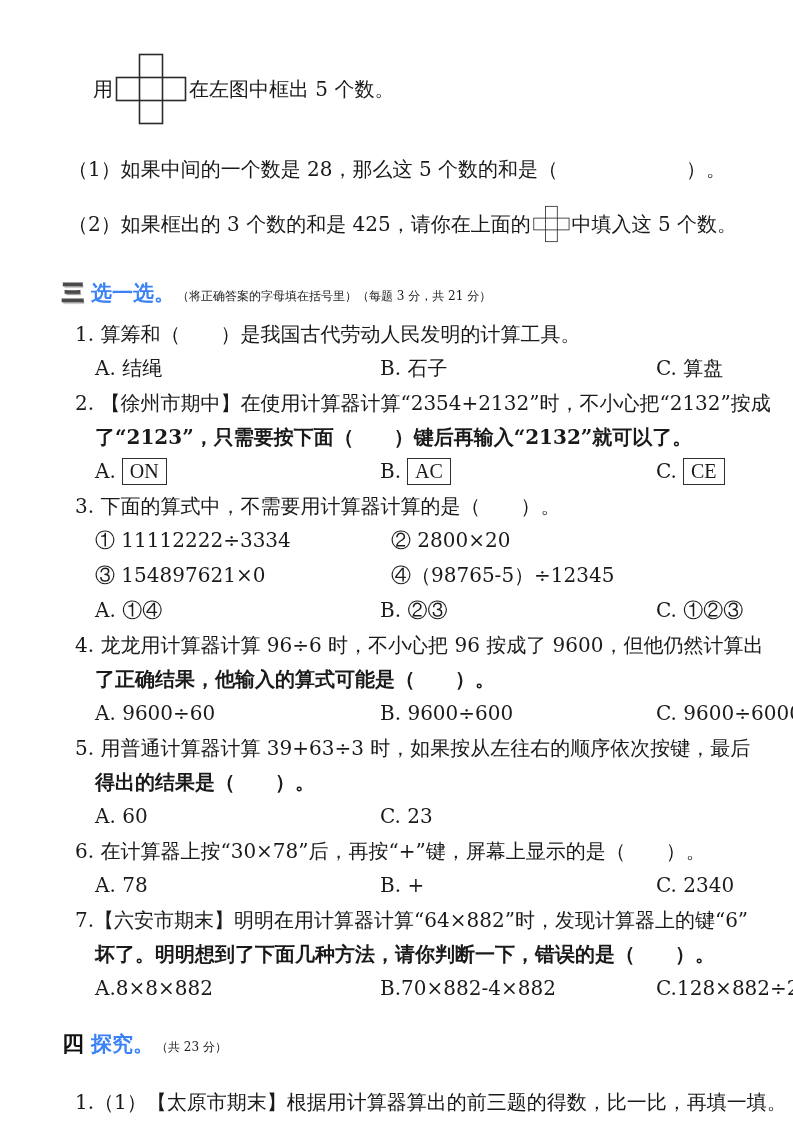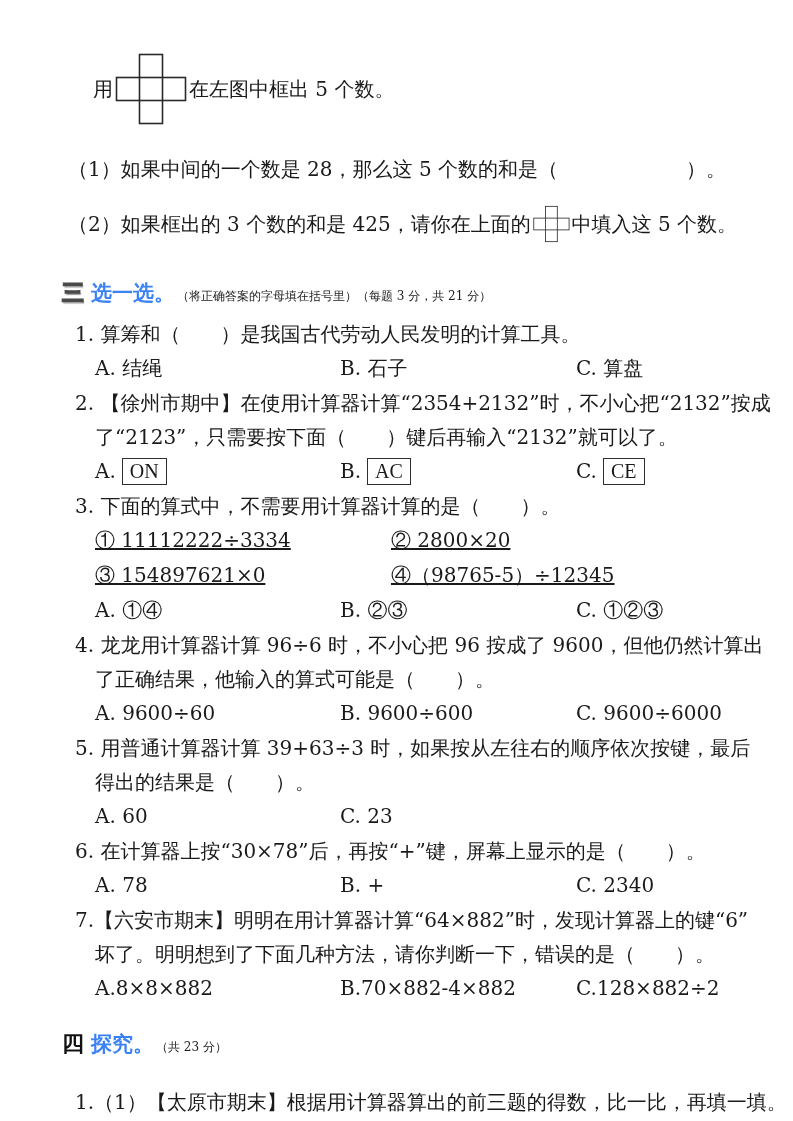--- a/index.html
+++ b/index.html
@@ -37,34 +37,34 @@
   .sec-title {
     font-family: "DejaVu Sans", "Liberation Sans", sans-serif;
     font-weight: 700; font-size: 21px; color: #3b82f6;
   }
   .sec-instr { font-size: 12px; margin-left: 2px; }
 
   #questions { margin-top: 7px; }
   .question { }
   .q-line { line-height: 34px; white-space: nowrap; }
   .q-line.first { padding-left: 13px; }
-  .q-line.wrap  { padding-left: 33px; }
+  .q-line.wrap  { padding-left: 33px; font-weight: bold; }
   .q-items {
     display: grid;
     grid-template-columns: 296px auto;
     padding-left: 33px;
     line-height: 35px;
-    text-decoration: underline;
   }
   .q-options {
     display: grid;
     grid-template-columns: 245px 236px auto;
     padding-left: 33px;
     line-height: 35px;
     white-space: nowrap;
+    gap: 40px;
   }
   .keycap {
     display: inline-block;
     border: 1.5px solid #2e2e2e;
     padding: 0px 7px 1px 7px;
     margin-left: 6px;
     line-height: 24px;
     font-family: "Liberation Serif", serif;
   }
   .sec4 { margin-top: 24px; }

